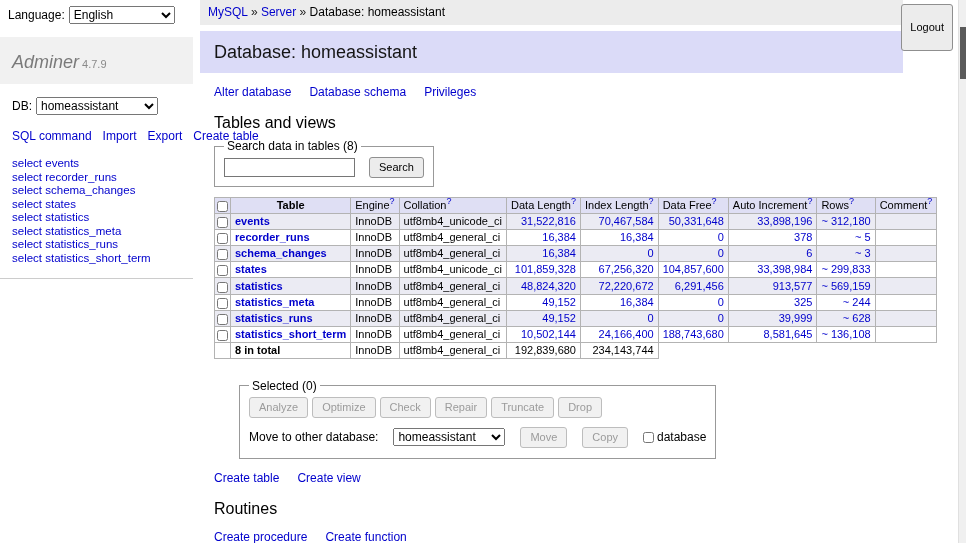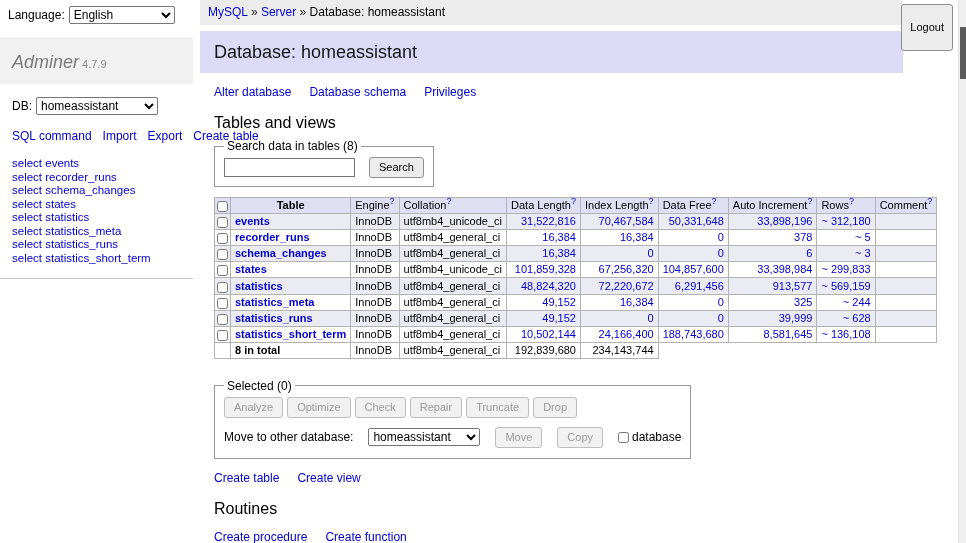--- a/index.html
+++ b/index.html
@@ -58,21 +58,21 @@
   .grid input[type="checkbox"] { width: 11px; height: 11px; margin: 1px 0 0; vertical-align: middle; }
   .grid tbody tr.odd { background: var(--odd-bg, #ebebf3); }
   .grid tbody tr.total { background: #fff; }
   .grid td.num { text-align: right; }
   .grid td.num a { color: var(--link, #0000cc); }
   .grid a.tbl { font-weight: bold; }
   .grid th.total-label { font-weight: bold; text-align: left; }
   .grid td.plain { color: #000; }
   sup.help { color: var(--link, #0000cc); font-size: 9px; line-height: 0; cursor: pointer; }
 
-  .selected-fs { margin-top: 20px; padding-bottom: 10px; }
+  .selected-fs { margin-top: 20px; padding-bottom: 10px; margin-left: 25px; }
   .btnrow button { margin-right: 4px; }
   .moverow { margin-top: 9px; display: flex; align-items: center; gap: 15px; white-space: nowrap; }
   .moverow select { width: 112px; font-size: 12px; }
   .ovw { display: inline-flex; align-items: center; gap: 3px; }
   .ovw input { width: 11px; height: 11px; margin: 0; }
 
   .logout { position: absolute; top: 4px; right: 13px; padding: 16px 8px; }
 
   
   .scrollbar { position: absolute; right: 0; top: 0; width: 8px; height: 100%; background: #f0f0f0; border-left: 1px solid #e0e0e0; }

